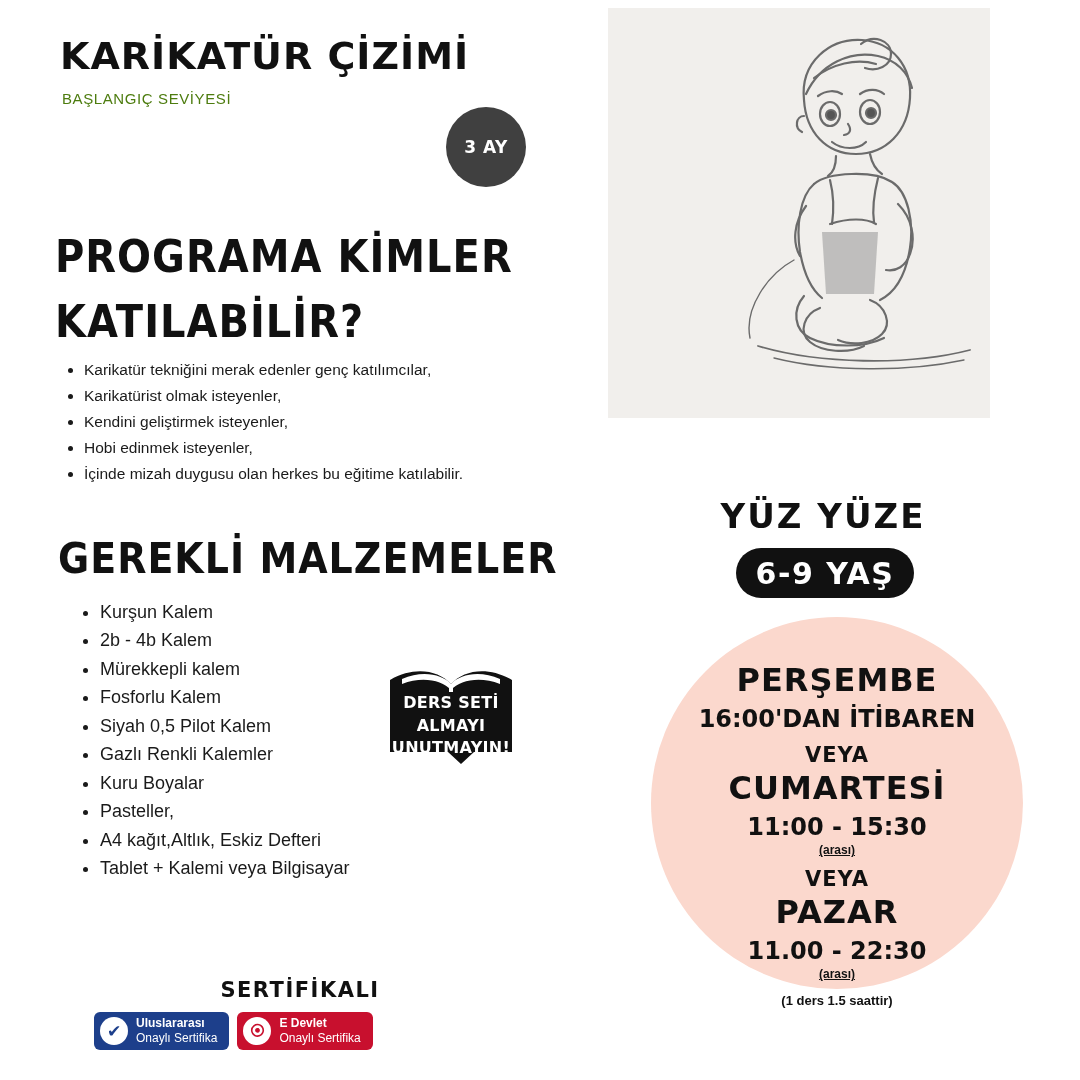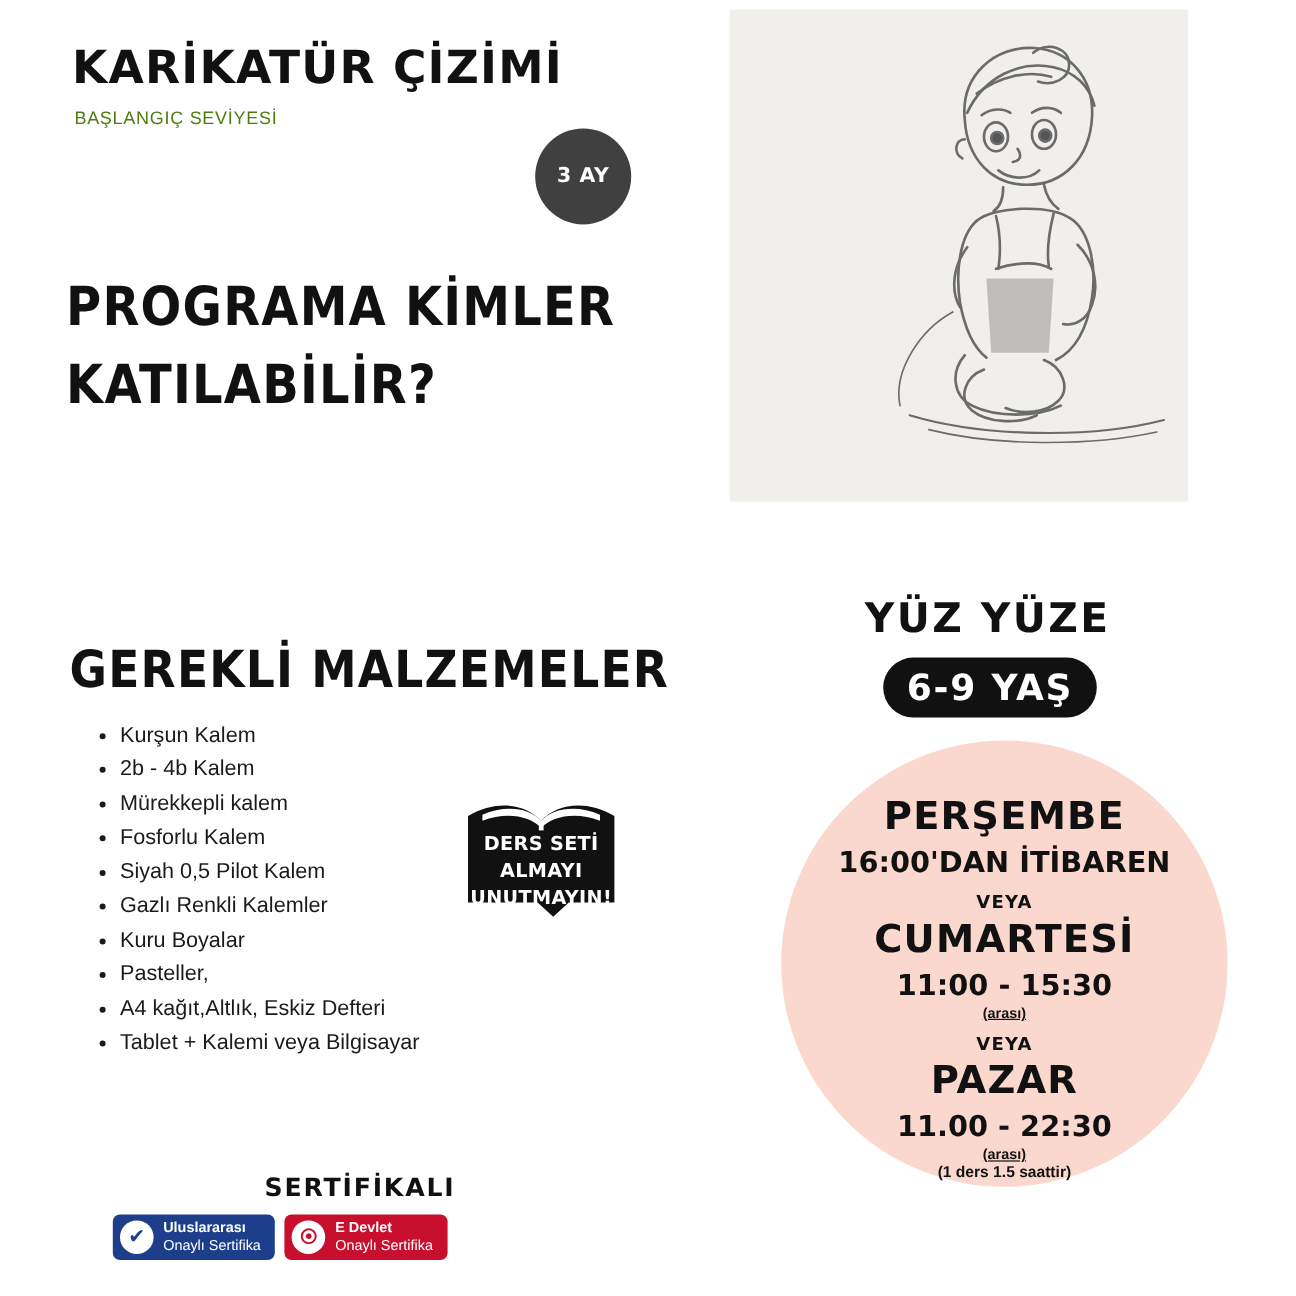--- a/index.html
+++ b/index.html
@@ -266,56 +266,63 @@
   .sch-time {
     font-family: "DejaVu Sans", sans-serif;
     font-weight: bold;
     font-size: 24px;
     color: #111111;
     margin-top: 6px;
   }
   .sch-or {
     font-family: "DejaVu Sans", sans-serif;
     font-weight: bold;
-    font-size: 15px;
+    font-size: 21px;
     letter-spacing: 1px;
     color: #111111;
     margin-top: 10px;
     margin-bottom: 2px;
   }
   .sch-arasi {
     font-family: "Liberation Sans", sans-serif;
     font-size: 12px;
     font-weight: bold;
     color: #111111;
     text-decoration: underline;
     margin-top: 2px;
   }
   .sch-note {
     font-family: "Liberation Sans", sans-serif;
     font-size: 13px;
     font-weight: bold;
     color: #111111;
-    margin-top: 0;
+    margin-top: 12px;
   }
 </style>
 </head>
 <body>
 
 <div class="page">
 
   <div class="left-col">
 
     <div class="title">KARİKATÜR ÇİZİMİ</div>
     <div class="subtitle">BAŞLANGIÇ SEVİYESİ</div>
 
     <div class="badge-3ay">3 AY</div>
 
     <div class="h2 h2-who">PROGRAMA KİMLER KATILABİLİR?</div>
 
+    <ul class="bullets who">
+      <li>Karikatür tekniğini merak edenler genç katılımcılar,</li>
+      <li>Karikatürist olmak isteyenler,</li>
+      <li>Kendini geliştirmek isteyenler,</li>
+      <li>Hobi edinmek isteyenler,</li>
+      <li>İçinde mizah duygusu olan herkes bu eğitime katılabilir.</li>
+    </ul>
 
     <div class="h2 h2-materials">GEREKLİ MALZEMELER</div>
 
     <ul class="bullets materials">
       <li>Kurşun Kalem</li>
       <li>2b - 4b Kalem</li>
       <li>Mürekkepli kalem</li>
       <li>Fosforlu Kalem</li>
       <li>Siyah 0,5 Pilot Kalem</li>
       <li>Gazlı Renkli Kalemler</li>

